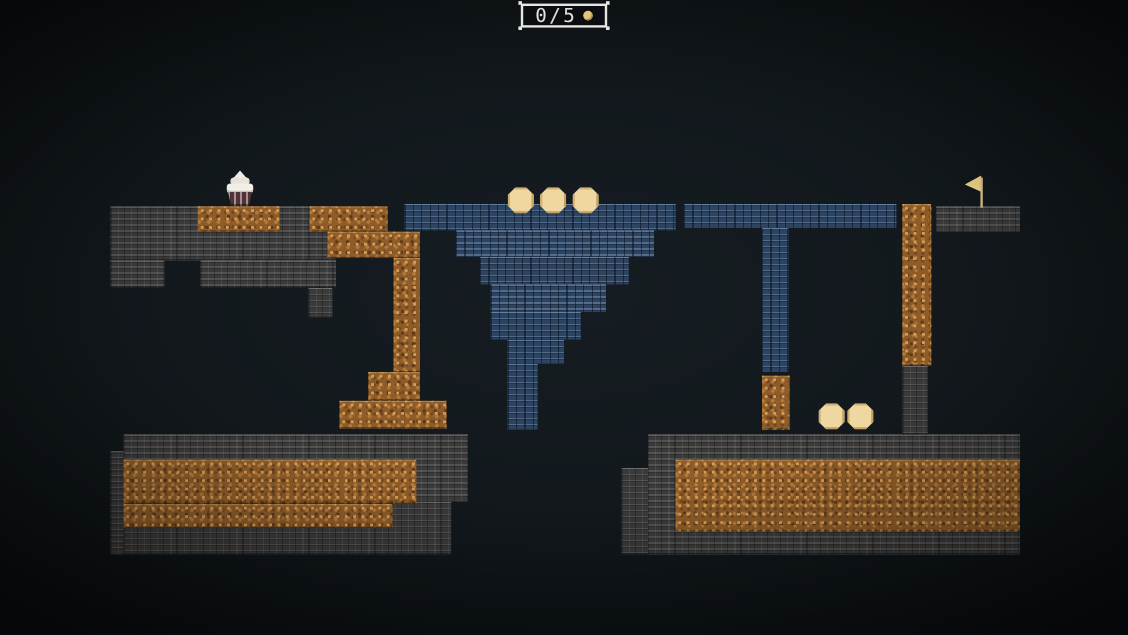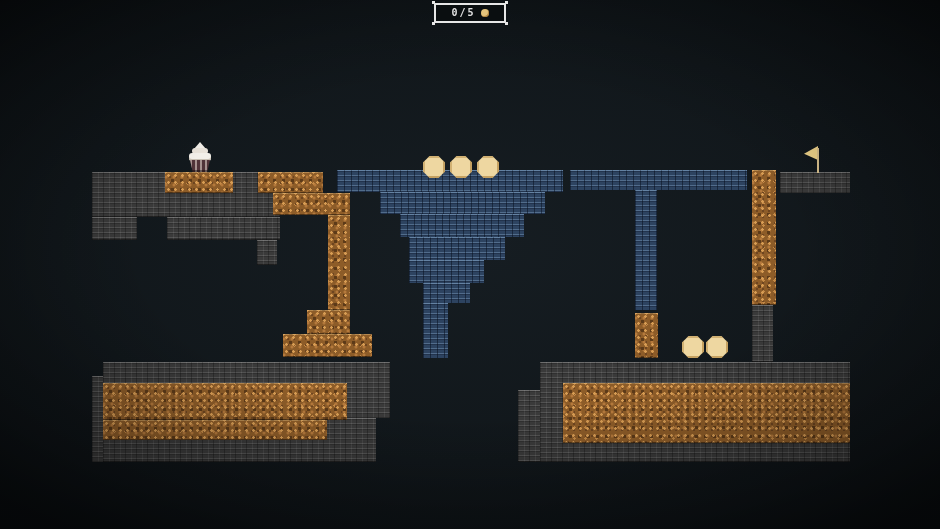--- a/index.html
+++ b/index.html
@@ -46,22 +46,22 @@
   .flag .pole{position:absolute;left:16px;top:2px;width:2px;height:25px;background:#d9c08c;}
   .flag .banner{position:absolute;left:3px;top:0;width:14px;height:14px;background:#f0d48a;
     clip-path:polygon(100% 0,100% 100%,0 55%);}
   
   .hud{position:absolute;top:3px;left:50%;transform:translateX(-50%);z-index:100;
     width:72px;height:20px;background:rgba(10,14,16,.92);border:2px solid #e6e6e6;box-sizing:border-box;
     display:flex;align-items:center;justify-content:center;gap:5px;}
   .hud .dot{position:absolute;width:3px;height:3px;background:#e6e6e6;}
   .hud .dot.tl{left:-4px;top:-4px;} .hud .dot.tr{right:-4px;top:-4px;}
   .hud .dot.bl{left:-4px;bottom:-4px;} .hud .dot.br{right:-4px;bottom:-4px;}
-  .hud .count{color:#e2e2e2;font-family:"DejaVu Sans Mono",monospace;font-weight:bold;
-    font-size:10px;letter-spacing:2px;line-height:1;}
+  .hud .count{color:#e2e2e2;font-family:"DejaVu Sans Mono",monospace;font-weight:normal;
+    font-size:16px;letter-spacing:2px;line-height:1;}
   .hud .coin-ico{width:8px;height:8px;border-radius:50%;background:#e6c47c;
     box-shadow:inset -1px -1px 0 rgba(160,110,40,.7);}
 </style>
 </head>
 <body>
 
 <div class="stage">
   <div id="terrain">
       <div class="t stone" style="left: 92px; top: 172px; width: 188px; height: 45px;"></div>
       <div class="t stone" style="left: 92px; top: 217px; width: 45px; height: 23px;"></div>

